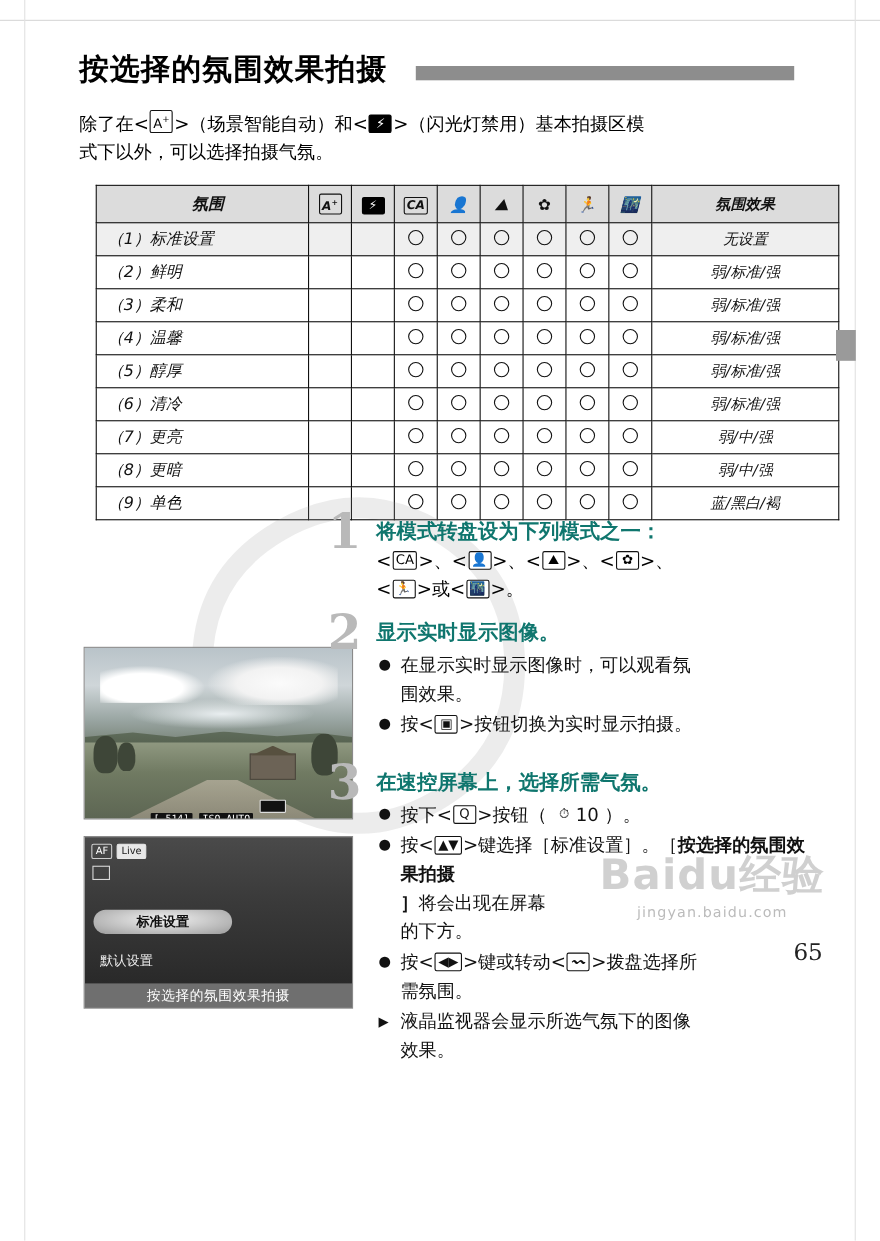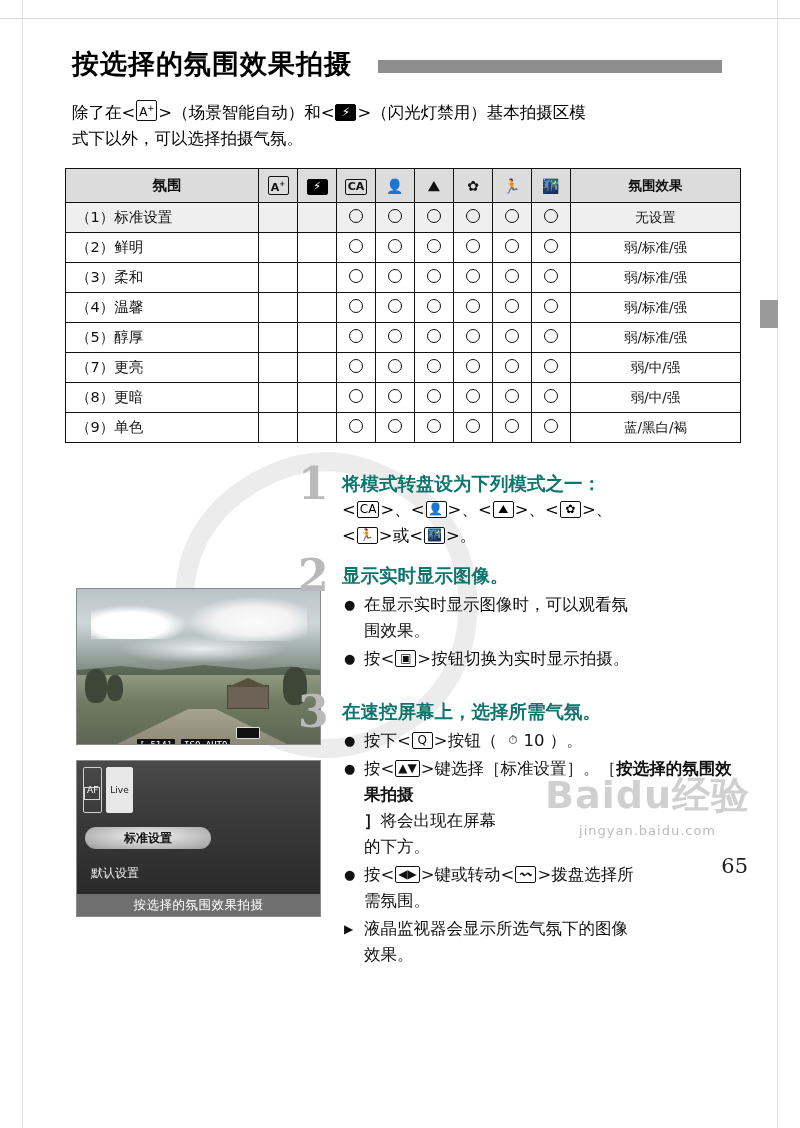--- a/index.html
+++ b/index.html
@@ -79,26 +79,27 @@
   }
   .kbd.dark {
     background: #000;
     color: #fff;
     border-color: #000;
   }
 
   
   .tbl {
     position: absolute;
-    left: 65px;
+    left: 87px;
     top: 168px;
     width: 655px;
     border-collapse: collapse;
     font-size: 14px;
     table-layout: fixed;
+    font-style: italic;
   }
   .tbl th, .tbl td {
     border: 1px solid #111;
     height: 29px;
     text-align: center;
     vertical-align: middle;
     padding: 0;
   }
   .tbl thead th {
     background: #dcdcdc;
@@ -232,21 +233,21 @@
   }
 
   #photo-quick {
     left: 76px; top: 760px; width: 243px; height: 155px;
     background: linear-gradient(#4a4a4a 0%, #3b3b3b 35%, #2f2f2f 70%, #242424 100%);
   }
   #photo-quick .qtop {
     position:absolute; left:6px; top:6px; display:flex; gap:4px; align-items:center;
   }
   #photo-quick .tag {
-    font-size:9px; line-height:12px; color:#fff; padding:16px 3px;
+    font-size:9px; line-height:12px; color:#fff; padding:0 3px;
     border:1px solid #cfcfcf; border-radius:2px;
   }
   #photo-quick .tag.inv { background:#e8e8e8; color:#1a1a1a; border-color:#e8e8e8; }
   #photo-quick .sqbox {
     position:absolute; left:7px; top:26px; width:14px; height:11px;
     border:1px solid #d8d8d8;
   }
   #photo-quick .pill {
     position:absolute; left:8px; top:66px; width:126px; height:22px;
     background: radial-gradient(ellipse at 50% 40%, #f2f2f2, #b6b6b6 70%, #9a9a9a 100%);
@@ -392,20 +393,32 @@
         <td class="c-mode"><span class="circ"></span></td>
         <td class="c-mode"><span class="circ"></span></td>
         <td class="c-mode"><span class="circ"></span></td>
         <td class="c-mode"><span class="circ"></span></td>
         <td class="c-mode"><span class="circ"></span></td>
         <td class="c-mode"><span class="circ"></span></td>
         <td class="c-eff">弱/标准/强</td>
       </tr>
       <tr>
         <td class="c-name">（5）醇厚</td>
+        <td class="c-mode"></td>
+        <td class="c-mode"></td>
+        <td class="c-mode"><span class="circ"></span></td>
+        <td class="c-mode"><span class="circ"></span></td>
+        <td class="c-mode"><span class="circ"></span></td>
+        <td class="c-mode"><span class="circ"></span></td>
+        <td class="c-mode"><span class="circ"></span></td>
+        <td class="c-mode"><span class="circ"></span></td>
+        <td class="c-eff">弱/标准/强</td>
+      </tr>
+      <tr>
+        <td class="c-name">（6）清冷</td>
         <td class="c-mode"></td>
         <td class="c-mode"></td>
         <td class="c-mode"><span class="circ"></span></td>
         <td class="c-mode"><span class="circ"></span></td>
         <td class="c-mode"><span class="circ"></span></td>
         <td class="c-mode"><span class="circ"></span></td>
         <td class="c-mode"><span class="circ"></span></td>
         <td class="c-mode"><span class="circ"></span></td>
         <td class="c-eff">弱/标准/强</td>
       </tr>

